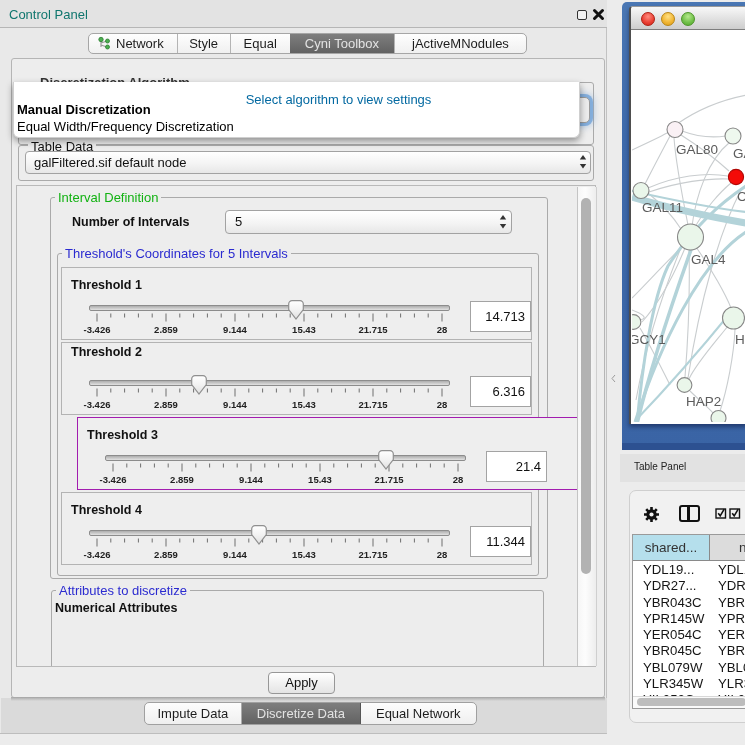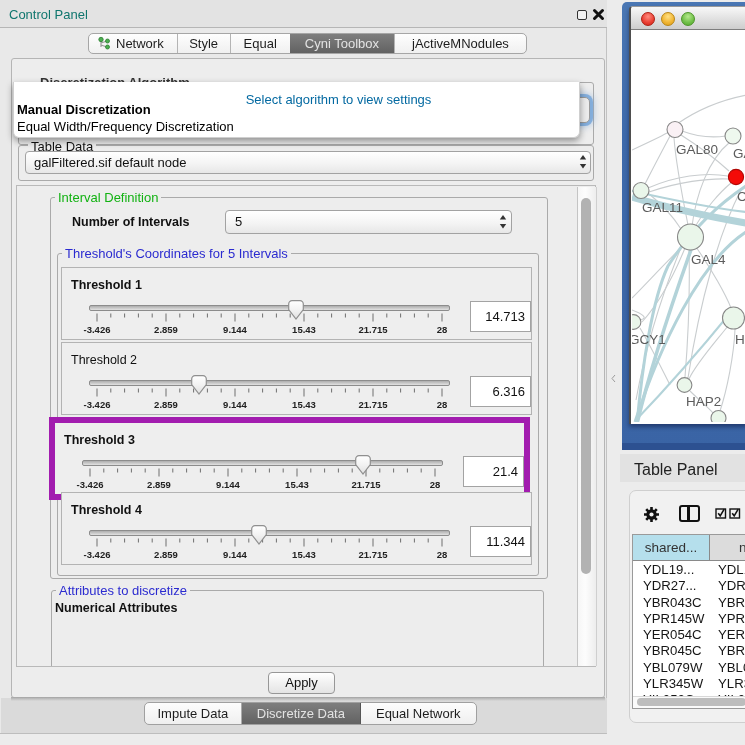--- a/index.html
+++ b/index.html
@@ -120,21 +120,21 @@
               <stop offset="0" stop-color="#ffffff"></stop>
               <stop offset="0.5" stop-color="#f2f2f2"></stop>
               <stop offset="1" stop-color="#e0e0e0"></stop>
             </linearGradient>
           </defs>
     <path d="M4 0.7 H12 A3.3 3.3 0 0 1 15.3 4 V9.6 L8 19 L0.7 9.6 V4 A3.3 3.3 0 0 1 4 0.7 Z" fill="url(#thg296)" stroke="#8f8f8f" stroke-width="1.2"></path>
         </svg>
   <div style="position:absolute;left:408px;top:33px;width:54px;height:29px;border:1px solid #a3a3a3;background:#fff;font-size:13px;color:#111;text-align:right;line-height:29px;padding-right:5px;">14.713</div>
 </div>
 <div class="abs" style="left:61px;top:341.5px;width:469px;height:71px;background:#eeeeee;border:1px solid #b3b3b3;">
-  <div style="position:absolute;left:9px;top:10px;font-size:12.5px;font-weight:normal;color:#111;">Threshold 2</div>
+  <div style="position:absolute;left:9px;top:2px;font-size:12.5px;font-weight:bold;color:#111;">Threshold 2</div>
   <div style="position:absolute;left:27px;top:37px;width:359px;height:4px;border:1px solid #8c8c8c;border-radius:2px;background:linear-gradient(#adadad,#e2e2e2);"></div>
   <svg style="position:absolute;left:0;top:45px;" width="420" height="10" viewBox="0 0 420 10">
           <g stroke="#6e6e6e" stroke-width="1">
             <line x1="35" y1="0.5" x2="35" y2="8.5"></line>
             <line x1="48.8" y1="0.5" x2="48.8" y2="4.5"></line>
             <line x1="62.6" y1="0.5" x2="62.6" y2="4.5"></line>
             <line x1="76.4" y1="0.5" x2="76.4" y2="4.5"></line>
             <line x1="90.2" y1="0.5" x2="90.2" y2="4.5"></line>
             <line x1="104" y1="0.5" x2="104" y2="8.5"></line>
             <line x1="117.8" y1="0.5" x2="117.8" y2="4.5"></line>
@@ -170,21 +170,21 @@
             <linearGradient id="thg201" x1="0" y1="0" x2="0" y2="1">
               <stop offset="0" stop-color="#ffffff"></stop>
               <stop offset="0.5" stop-color="#f2f2f2"></stop>
               <stop offset="1" stop-color="#e0e0e0"></stop>
             </linearGradient>
           </defs>
     <path d="M4 0.7 H12 A3.3 3.3 0 0 1 15.3 4 V9.6 L8 19 L0.7 9.6 V4 A3.3 3.3 0 0 1 4 0.7 Z" fill="url(#thg201)" stroke="#8f8f8f" stroke-width="1.2"></path>
         </svg>
   <div style="position:absolute;left:408px;top:33px;width:54px;height:29px;border:1px solid #a3a3a3;background:#fff;font-size:13px;color:#111;text-align:right;line-height:29px;padding-right:5px;">6.316</div>
 </div>
-<div class="abs" style="left:49px;top:416.5px;width:469px;height:71px;background:#eeeeee;border:6px solid #a21caf;">
+<div class="abs" style="left:77px;top:416.5px;width:469px;height:71px;background:#eeeeee;border:1px solid #a21caf;padding-left:41px;">
   <div style="position:absolute;left:9px;top:10px;font-size:12.5px;font-weight:bold;color:#111;">Threshold 3</div>
   <div style="position:absolute;left:27px;top:37px;width:359px;height:4px;border:1px solid #8c8c8c;border-radius:2px;background:linear-gradient(#adadad,#e2e2e2);"></div>
   <svg style="position:absolute;left:0;top:45px;" width="420" height="10" viewBox="0 0 420 10">
           <g stroke="#6e6e6e" stroke-width="1">
             <line x1="35" y1="0.5" x2="35" y2="8.5"></line>
             <line x1="48.8" y1="0.5" x2="48.8" y2="4.5"></line>
             <line x1="62.6" y1="0.5" x2="62.6" y2="4.5"></line>
             <line x1="76.4" y1="0.5" x2="76.4" y2="4.5"></line>
             <line x1="90.2" y1="0.5" x2="90.2" y2="4.5"></line>
             <line x1="104" y1="0.5" x2="104" y2="8.5"></line>
@@ -366,21 +366,21 @@
     <text x="737" y="201">C</text>
     <text x="642" y="212">GAL11</text>
     <text x="691" y="264">GAL4</text>
     <text x="629" y="344">GCY1</text>
     <text x="735" y="344">H</text>
     <text x="686" y="406">HAP2</text>
   </g>
 </svg>
 
 <div class="abs" style="left:620px;top:454px;width:125px;height:28px;background:#e2e2e2;"></div>
-<div class="abs" style="left:634px;top:461px;font-size:16px;color:#222;">Table Panel</div>
+<div class="abs" style="left:634px;top:461px;font-size:10px;color:#222;">Table Panel</div>
 
 <div class="abs" style="left:629px;top:490px;width:116px;height:231px;background:#f1f1f1;border:1px solid #cfcfcf;border-radius:7px 0 0 7px;"></div>
 
 <svg class="abs" style="left:643px;top:506px;" width="17" height="17" viewBox="0 0 17 17">
   <g fill="#111">
       <circle cx="8.5" cy="8.5" r="5.2"></circle>
   <g stroke="#111" stroke-width="2.6">
     <path d="M8.5 1 V4 M8.5 13 V16 M1 8.5 H4 M13 8.5 H16 M3.2 3.2 L5.3 5.3 M11.7 11.7 L13.8 13.8 M13.8 3.2 L11.7 5.3 M5.3 11.7 L3.2 13.8"></path>
   </g>
     </g>

